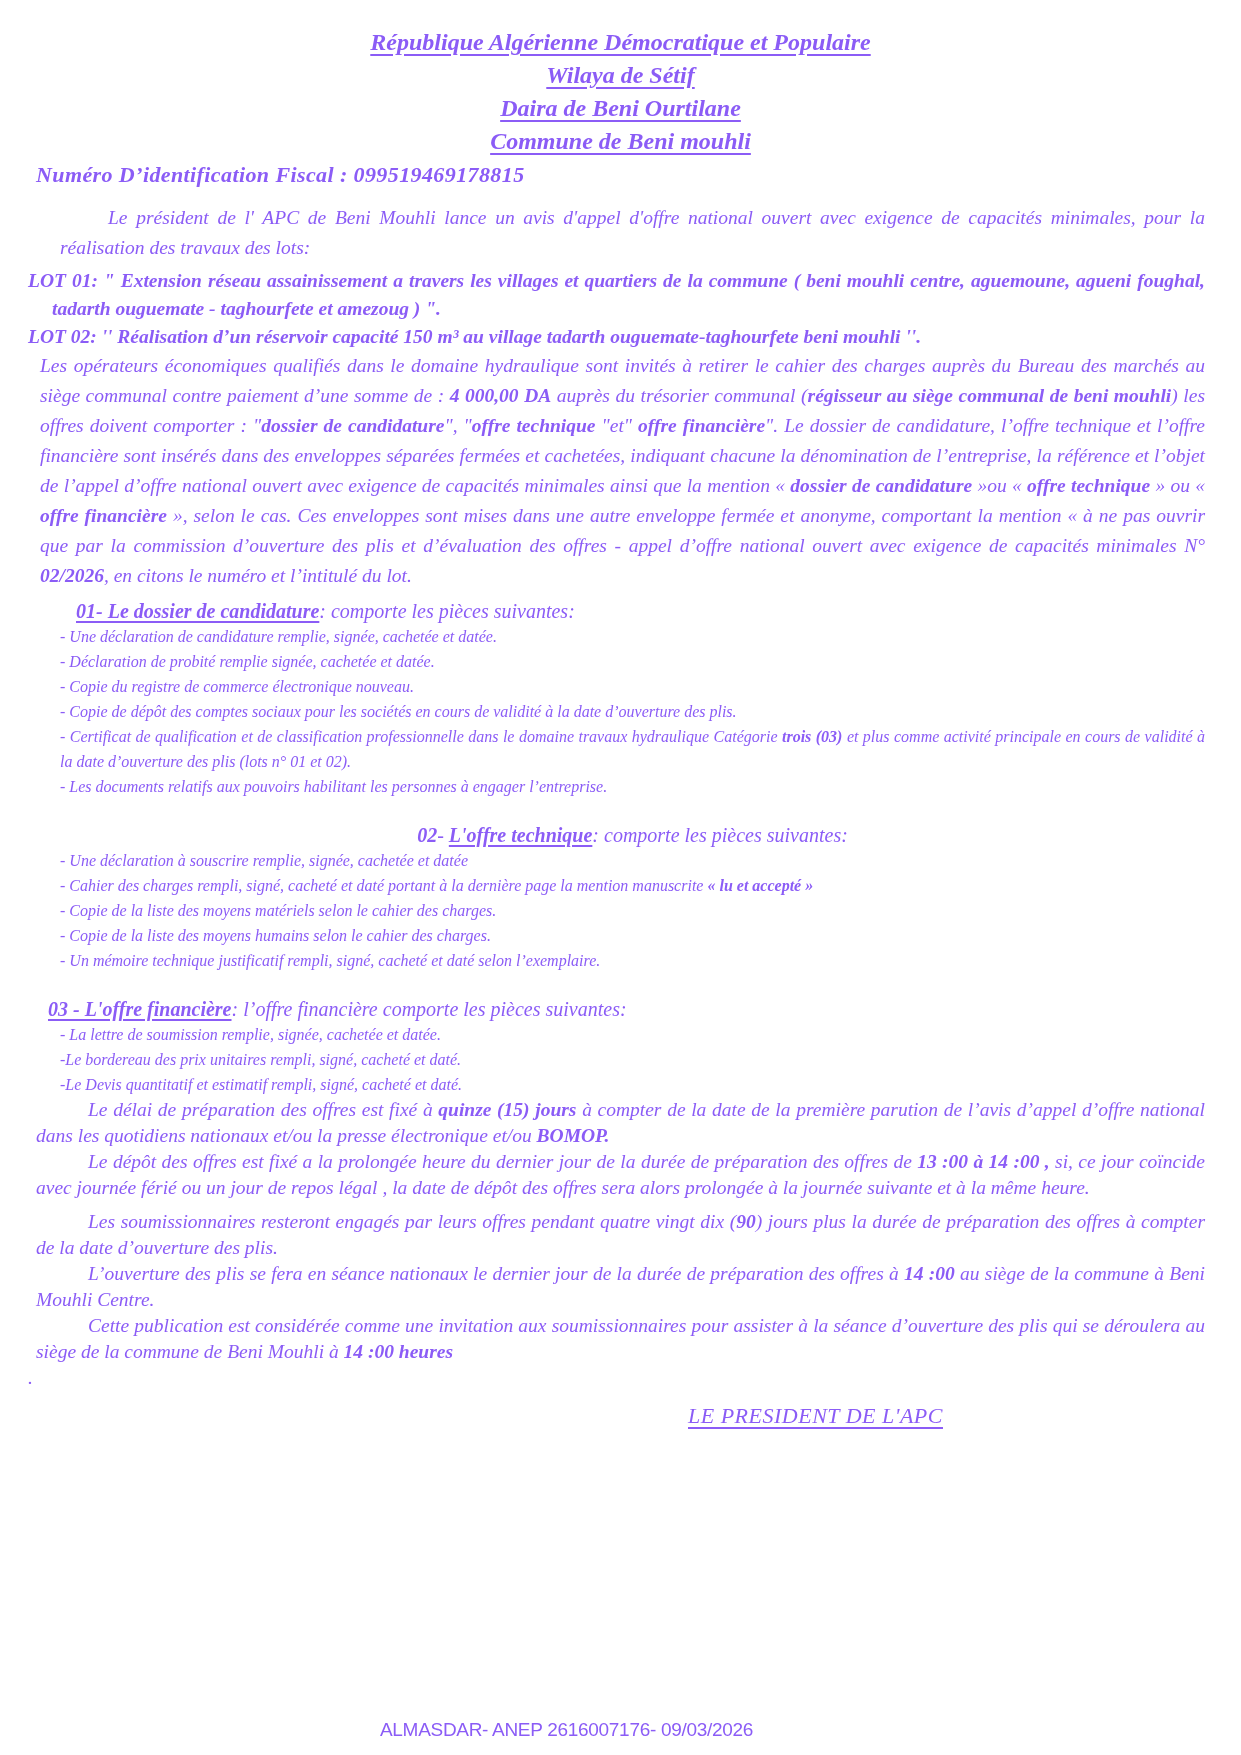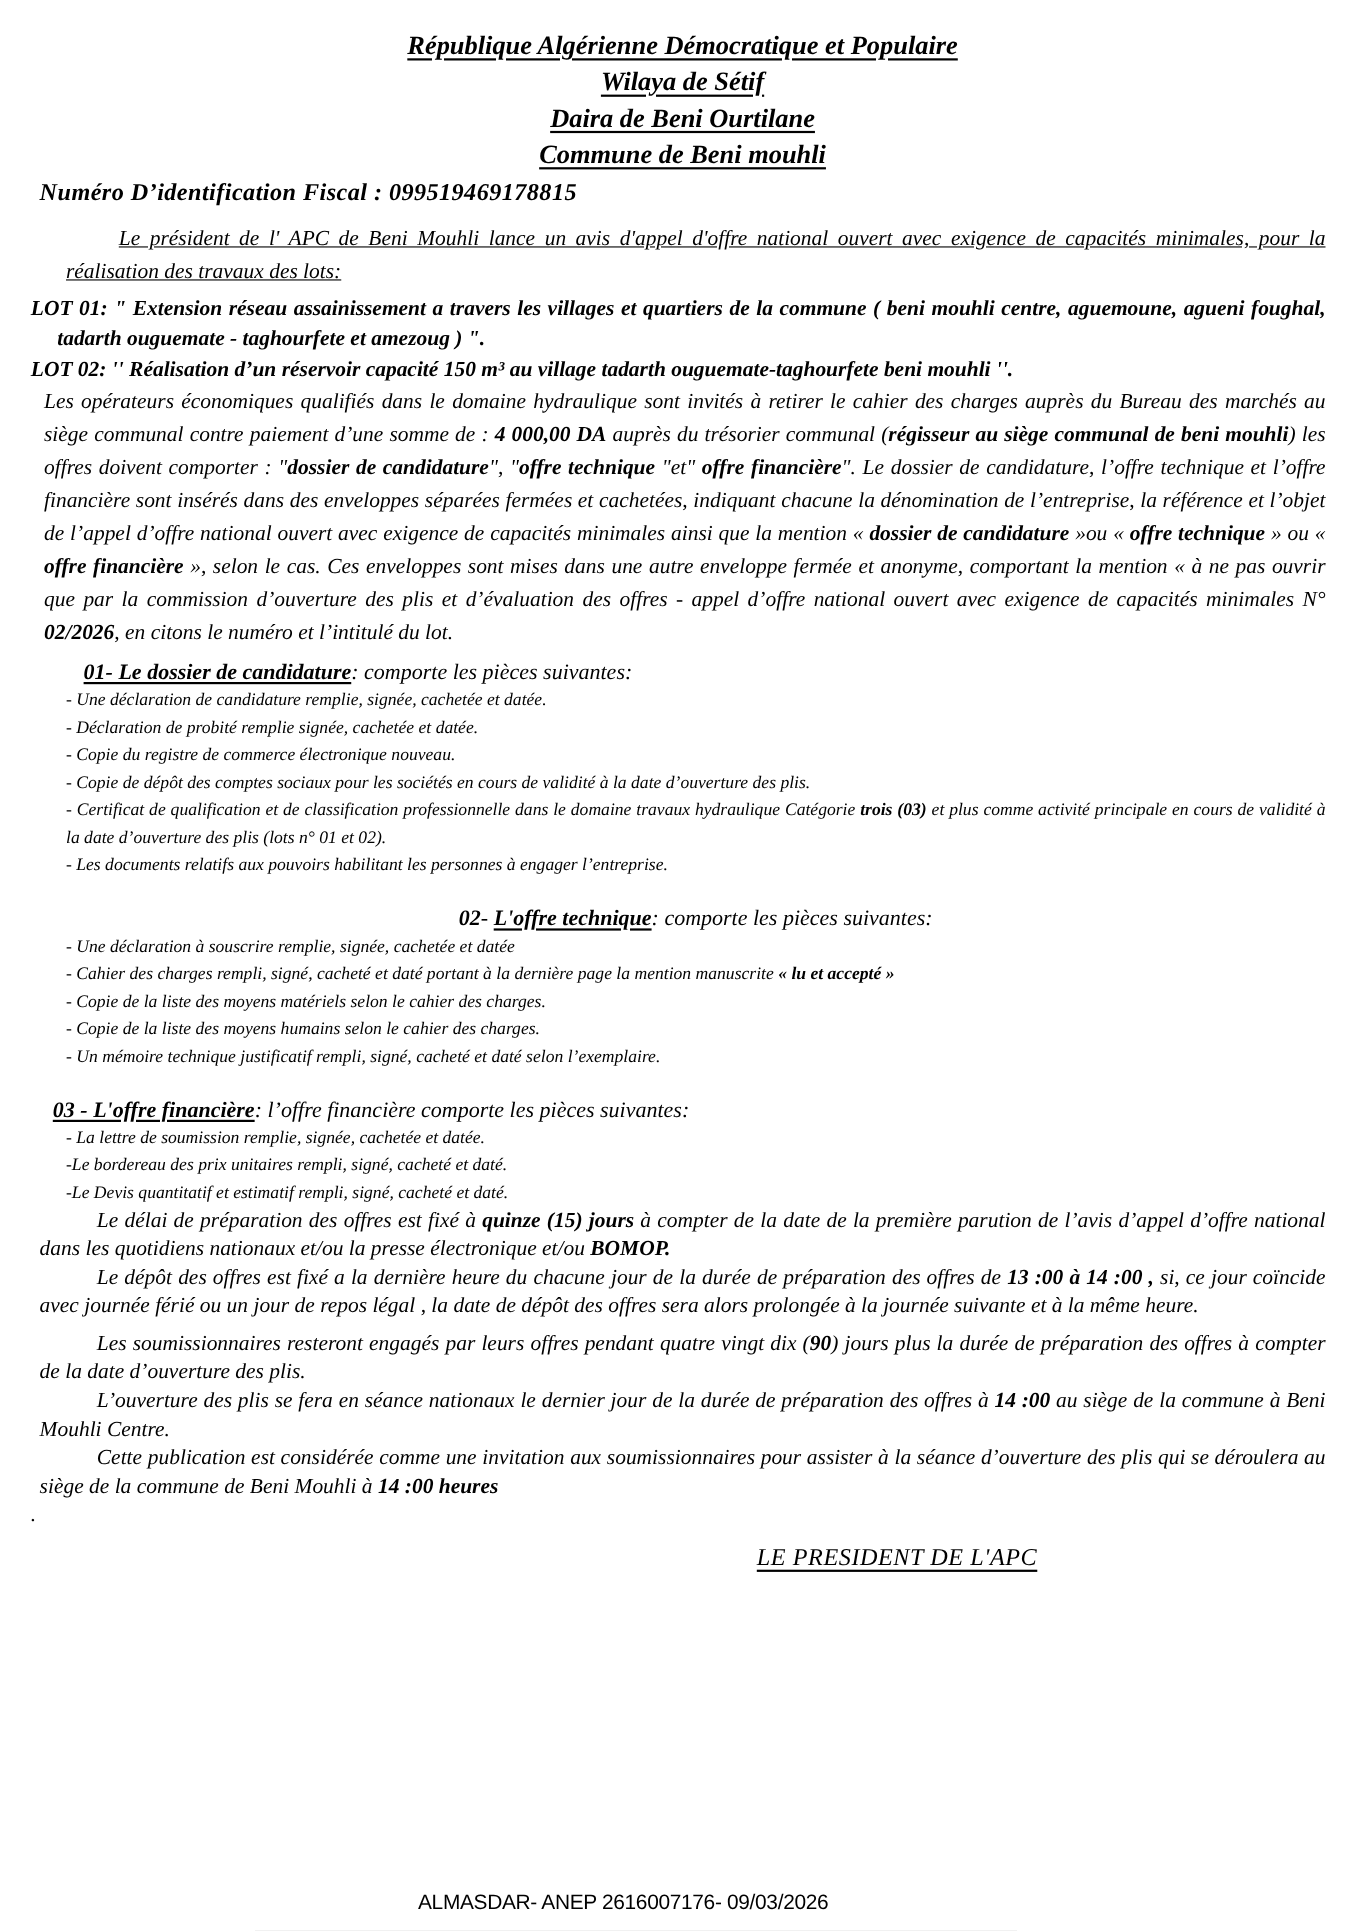--- a/index.html
+++ b/index.html
@@ -1,34 +1,34 @@
 <!DOCTYPE html>
 <html><head>
 <meta charset="utf-8">
 <style>
   html,body{margin:0;padding:0;background:#e8e8e8;}
   .doc{
     width:1241px;height:1755px;box-sizing:border-box;position:relative;
-    background:#ffffff;color:#000000;overflow:hidden;
+    background:#ffffff;color:#8b5cf6;overflow:hidden;
     font-family:"Liberation Serif",serif;font-style:italic;
     padding:26px 36px 0 36px;
   }
   .b{font-weight:bold;}
   .u{text-decoration:underline;text-underline-offset:3px;}
   .hdr{text-align:center;font-weight:bold;}
   .hdr-line{font-size:24px;line-height:33px;}
   .hdr-line > span{text-decoration:underline;text-underline-offset:4px;}
   .fiscal{font-size:22px;line-height:33px;letter-spacing:.4px;text-align:left;font-weight:bold;}
   .title{
     font-family:"Liberation Sans",sans-serif;font-style:italic;font-weight:bold;
     font-size:21px;line-height:30px;text-align:center;white-space:nowrap;
     letter-spacing:-.2px;margin-top:10px;
   }
   .para{font-size:19.5px;text-align:justify;}
-  .intro{margin-top:12px;line-height:30px;padding-left:24px;text-indent:48px;text-decoration:underline;}
+  .intro{margin-top:12px;line-height:30px;padding-left:24px;text-indent:48px;}
   .lots{margin-top:4px;}
   .lot{font-size:19.5px;font-weight:bold;line-height:28px;text-align:justify;
        margin-left:-8px;padding-left:24px;text-indent:-24px;}
   .retrait{line-height:30px;margin-left:4px;}
   .sec-head{font-size:20px;line-height:25px;}
   .sec-head-1{margin-left:40px;margin-top:8px;}
   .sec-head-2{margin-left:24px;margin-top:24px;text-align:center;}
   .sec-head-3{margin-left:12px;margin-top:24px;}
   .item{font-size:16px;line-height:25px;margin-left:24px;text-align:justify;}
   .closing{line-height:26px;text-indent:52px;}
@@ -89,21 +89,21 @@
 
   <div>
     <div class="sec-head sec-head-3"><span class="b u">03 - L'offre financière</span><span>: l’offre financière  comporte  les  pièces suivantes:</span></div>
     <div class="item"><span>-  La lettre de soumission remplie, signée, cachetée et datée.</span></div>
     <div class="item"><span>-Le bordereau des prix unitaires rempli, signé, cacheté et daté.</span></div>
     <div class="item"><span>-Le Devis quantitatif et estimatif rempli, signé, cacheté et daté.</span></div>
   </div>
 
   <div>
     <div class="para closing"><span>Le délai de préparation des offres est fixé à </span><span class="b">quinze  (15) jours</span><span> à compter de la date de la première parution  de l’avis d’appel d’offre national dans les quotidiens nationaux et/ou la presse électronique et/ou </span><span class="b">BOMOP.</span></div>
-    <div class="para closing"><span>Le dépôt des offres est fixé a la dernière heure du chacune jour de la durée de préparation des offres de </span><span class="b">13 :00 à 14 :00 ,</span><span> si, ce jour coïncide avec journée férié ou un jour de repos légal , la date de dépôt des offres sera alors prolongée  à la journée suivante et à la même heure.</span></div>
+    <div class="para closing"><span>Le dépôt des offres est fixé a la prolongée heure du dernier jour de la durée de préparation des offres de </span><span class="b">13 :00 à 14 :00 ,</span><span> si, ce jour coïncide avec journée férié ou un jour de repos légal , la date de dépôt des offres sera alors prolongée  à la journée suivante et à la même heure.</span></div>
     <div class="para closing closing-gap"><span>Les soumissionnaires  resteront engagés par leurs offres pendant  quatre vingt dix (</span><span class="b">90</span><span>) jours plus la durée de préparation des offres  à compter de la date d’ouverture des plis.</span></div>
     <div class="para closing"><span>L’ouverture des plis se fera en séance nationaux le dernier jour de la durée de  préparation des offres à </span><span class="b">14 :00</span><span> au siège de la commune à Beni Mouhli Centre.</span></div>
     <div class="para closing"><span>Cette publication est considérée comme une  invitation aux  soumissionnaires  pour assister à la séance  d’ouverture des plis qui se déroulera au siège de la commune de Beni Mouhli à </span><span class="b">14 :00 heures</span></div>
     <div class="dot-line"><span>.</span></div>
   </div>
 
   <div class="sig">LE PRESIDENT DE L'APC</div>
 
   <div class="footer">ALMASDAR- ANEP 2616007176- 09/03/2026</div>
 

